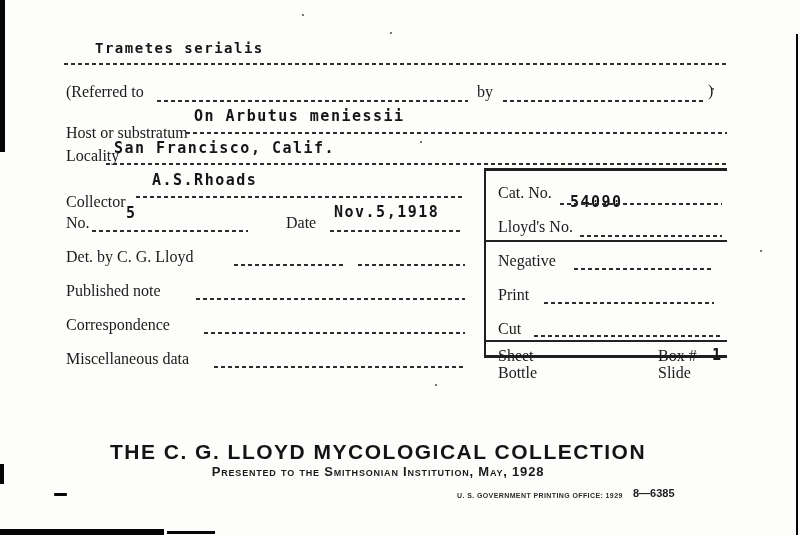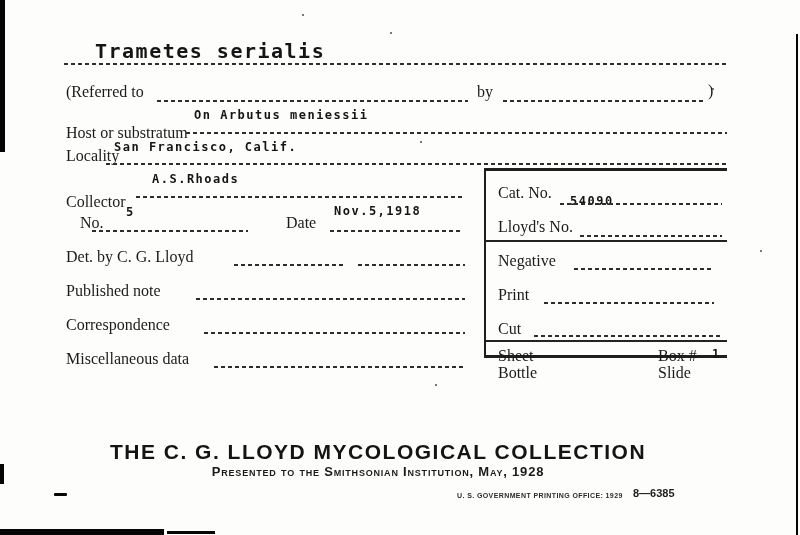--- a/index.html
+++ b/index.html
@@ -10,21 +10,21 @@
   }
   .abs{position:absolute;}
   
   .print{
     font-family:"Liberation Serif", serif;
     font-size:16px;color:#1b1b1b;white-space:nowrap;line-height:1;
   }
   
   .typed{
     font-family:"DejaVu Sans Mono", monospace;
-    font-size:12px;font-weight:700;letter-spacing:1.5px;color:#151515;
+    font-size:15px;font-weight:700;letter-spacing:1.5px;color:#151515;
     white-space:nowrap;line-height:1;
   }
   
   .dl{
     position:absolute;height:2px;
     background:repeating-linear-gradient(90deg,#2d2d2d 0 4px,transparent 4px 7px);
   }
   
   .rule{position:absolute;background:#232323;}
   .box{
@@ -48,42 +48,42 @@
     font-family:"Liberation Sans", sans-serif;font-weight:700;
     font-size:11px;color:#1d1d1d;white-space:nowrap;
   }
   .artifact{position:absolute;background:#050505;}
   .speck{position:absolute;width:2px;height:2px;background:#4a4a4a;border-radius:50%;}
   .center{left:0;width:756px;text-align:center;}
 </style>
 </head>
 <body>
 
-<div class="abs typed" style="left:95px;top:41px;font-size:20px;">Trametes serialis</div>
+<div class="abs typed" style="left:95px;top:41px;font-size:14px;">Trametes serialis</div>
 <div class="dl" style="left:64px;top:63px;width:663px;"></div>
 
 <span class="abs print" style="left:66px;top:84px;">(Referred to</span>
 <div class="dl" style="left:157px;top:100px;width:311px;"></div>
 <span class="abs print" style="left:477px;top:84px;">by</span>
 <div class="dl" style="left:503px;top:100px;width:203px;"></div>
 <span class="abs print" style="left:708px;top:83px;">)</span>
 
 <span class="abs print" style="left:66px;top:115px;margin-top:10px;">Host or substratum</span>
 <span class="abs typed" style="left:194px;top:109px;">On Arbutus meniessii</span>
 <div class="dl" style="left:186px;top:132px;width:541px;"></div>
 
 <span class="abs print" style="left:66px;top:148px;">Locality</span>
 <span class="abs typed" style="left:114px;top:141px;">San Francisco, Calif.</span>
 <div class="dl" style="left:106px;top:163px;width:621px;"></div>
 
 <span class="abs print" style="left:66px;top:194px;">Collector</span>
 <span class="abs typed" style="left:152px;top:173px;">A.S.Rhoads</span>
 <div class="dl" style="left:136px;top:196px;width:329px;"></div>
 
-<span class="abs print" style="left:80px;top:215px;">No.</span>
+<span class="abs print" style="left:66px;top:215px;">No.</span>
 <span class="abs typed" style="left:126px;top:206px;">5</span>
 <div class="dl" style="left:92px;top:230px;width:156px;"></div>
 <span class="abs print" style="left:286px;top:215px;">Date</span>
 <span class="abs typed" style="left:334px;top:205px;">Nov.5,1918</span>
 <div class="dl" style="left:330px;top:230px;width:132px;"></div>
 
 <span class="abs print" style="left:66px;top:249px;">Det. by C. G. Lloyd</span>
 <div class="dl" style="left:234px;top:264px;width:112px;"></div>
 <div class="dl" style="left:358px;top:264px;width:107px;"></div>
 

